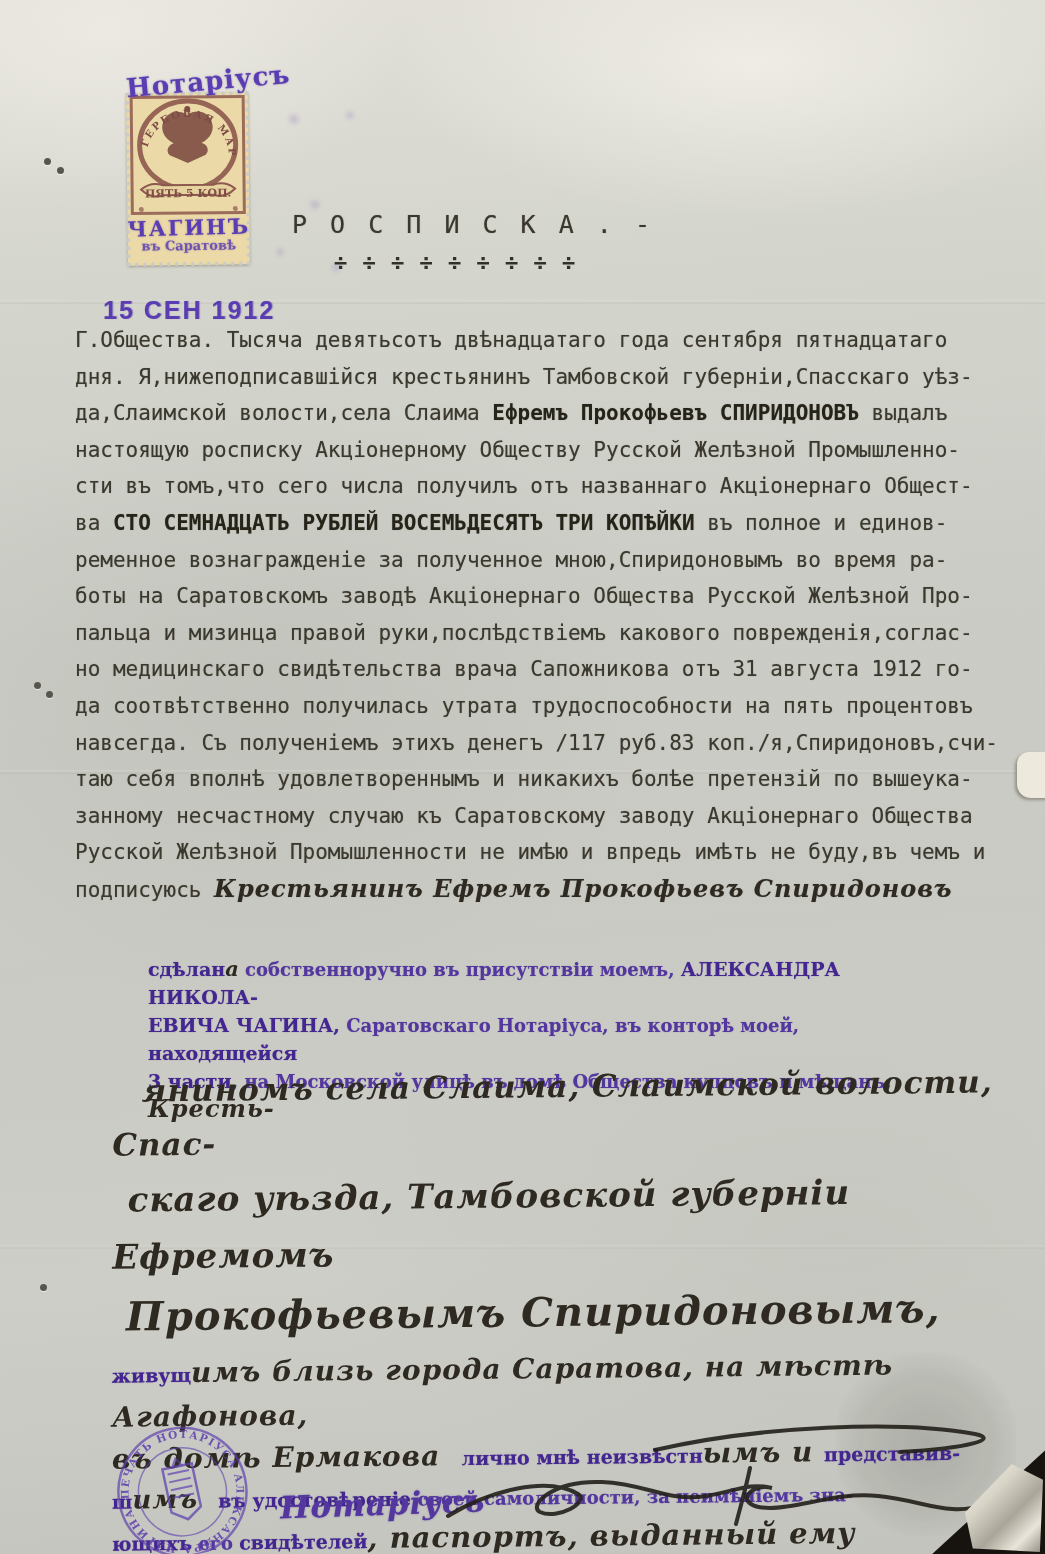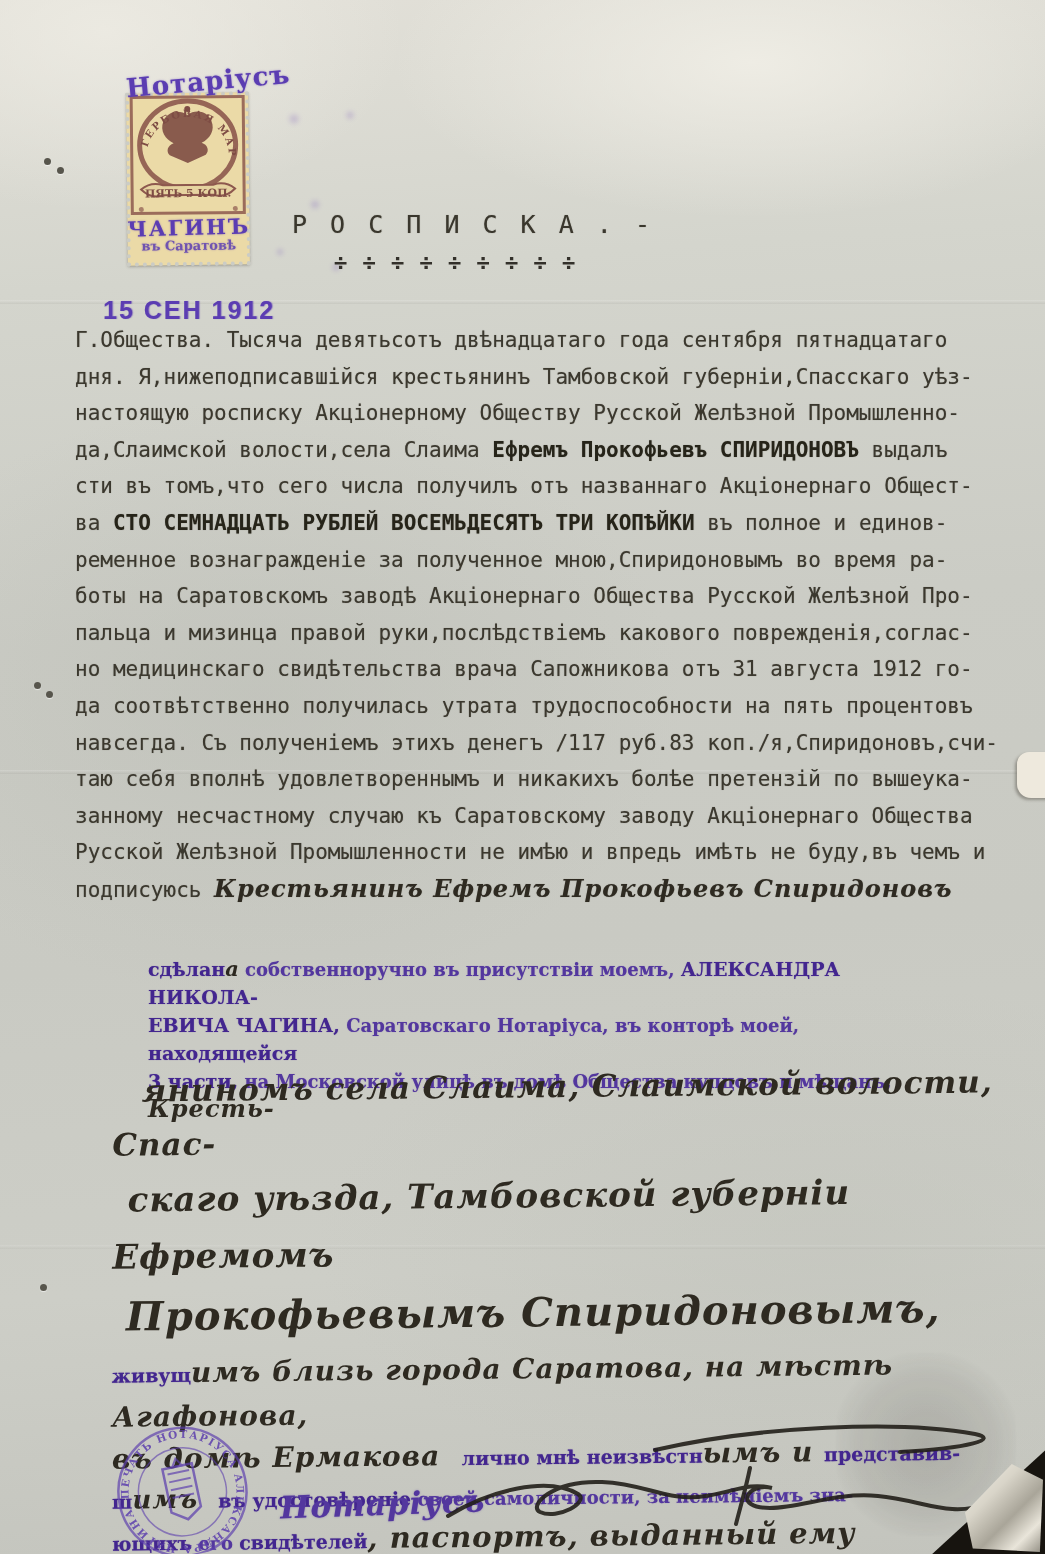--- a/index.html
+++ b/index.html
@@ -106,22 +106,22 @@
   </div>
   <div class="ovp ovp-notarius">Нотаріусъ</div>
   <div class="ovp-date">15 СЕН 1912</div>
 
   <div class="title">Р О С П И С К А . -</div>
   <div class="divider">÷ ÷ ÷ ÷ ÷ ÷ ÷ ÷ ÷</div>
 
   <div class="body-block">
       <div class="line "><span class="sg-n">Г.Общества. Тысяча девятьсотъ двѣнадцатаго года сентября пятнадцатаго</span></div>
       <div class="line "><span class="sg-n">дня. Я,нижеподписавшійся крестьянинъ Тамбовской губерніи,Спасскаго уѣз-</span></div>
+      <div class="line "><span class="sg-n">да,Слаимской волости,села Слаима </span><span class="sg-b">Ефремъ Прокофьевъ СПИРИДОНОВЪ</span><span class="sg-n"> выдалъ</span></div>
       <div class="line "><span class="sg-n">настоящую росписку Акціонерному Обществу Русской Желѣзной Промышленно-</span></div>
-      <div class="line "><span class="sg-n">да,Слаимской волости,села Слаима </span><span class="sg-b">Ефремъ Прокофьевъ СПИРИДОНОВЪ</span><span class="sg-n"> выдалъ</span></div>
       <div class="line "><span class="sg-n">сти въ томъ,что сего числа получилъ отъ названнаго Акціонернаго Общест-</span></div>
       <div class="line "><span class="sg-n">ва </span><span class="sg-b">СТО СЕМНАДЦАТЬ РУБЛЕЙ ВОСЕМЬДЕСЯТЪ ТРИ КОПѢЙКИ</span><span class="sg-n"> въ полное и единов-</span></div>
       <div class="line "><span class="sg-n">ременное вознагражденіе за полученное мною,Спиридоновымъ во время ра-</span></div>
       <div class="line "><span class="sg-n">боты на Саратовскомъ заводѣ Акціонернаго Общества Русской Желѣзной Про-</span></div>
       <div class="line "><span class="sg-n">пальца и мизинца правой руки,послѣдствіемъ какового поврежденія,соглас-</span></div>
       <div class="line "><span class="sg-n">но медицинскаго свидѣтельства врача Сапожникова отъ 31 августа 1912 го-</span></div>
       <div class="line "><span class="sg-n">да соотвѣтственно получилась утрата трудоспособности на пять процентовъ</span></div>
       <div class="line "><span class="sg-n">навсегда. Съ полученіемъ этихъ денегъ /117 руб.83 коп./я,Спиридоновъ,счи-</span></div>
       <div class="line "><span class="sg-n">таю себя вполнѣ удовлетвореннымъ и никакихъ болѣе претензій по вышеука-</span></div>
       <div class="line "><span class="sg-n">занному несчастному случаю къ Саратовскому заводу Акціонернаго Общества</span></div>

